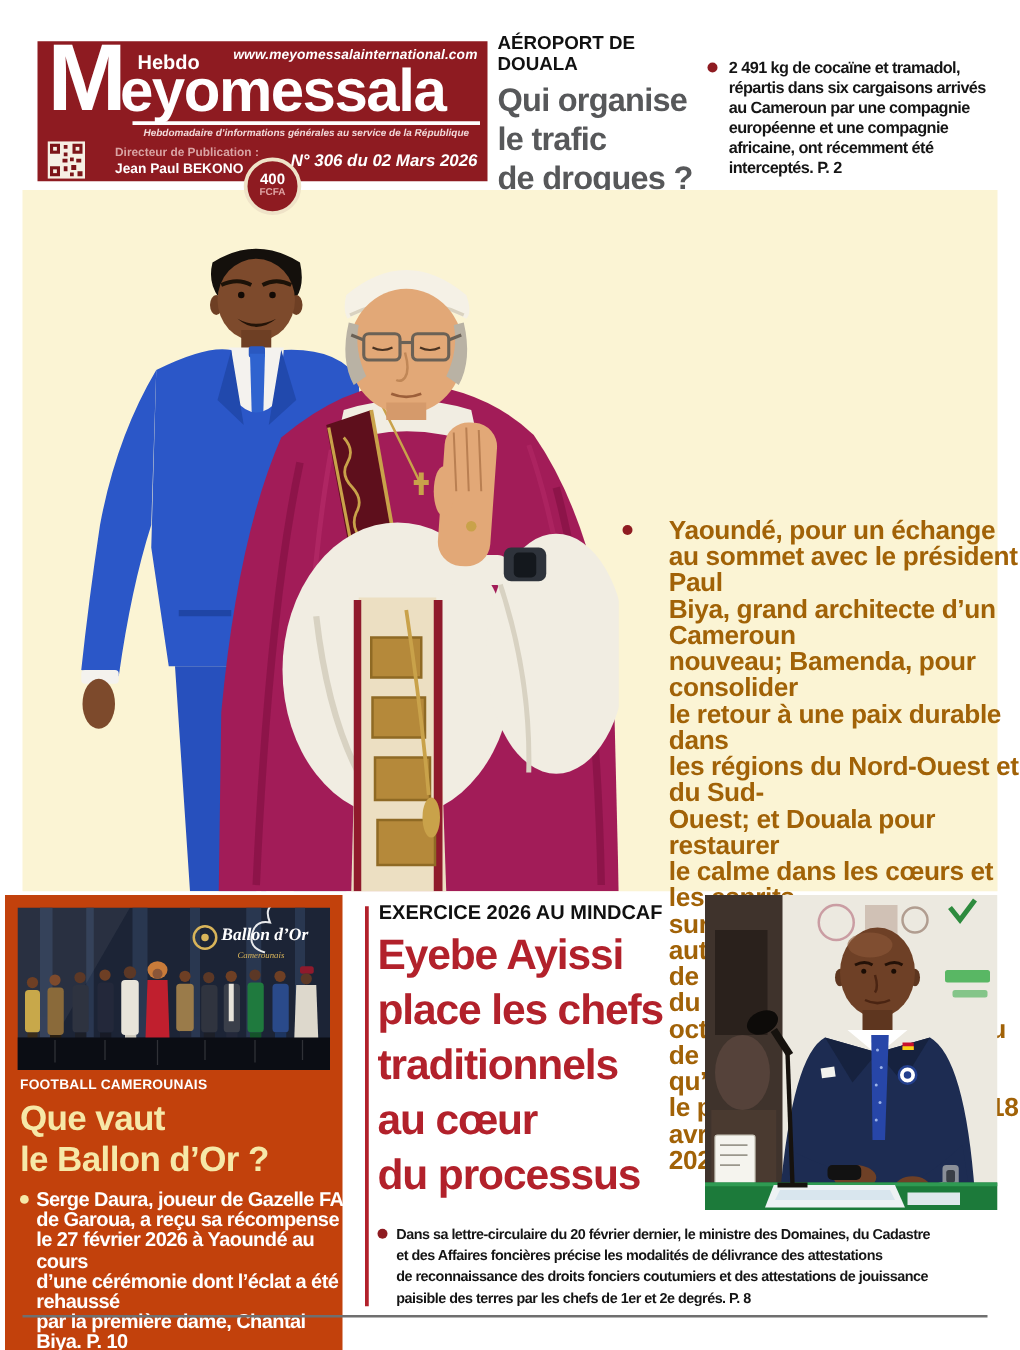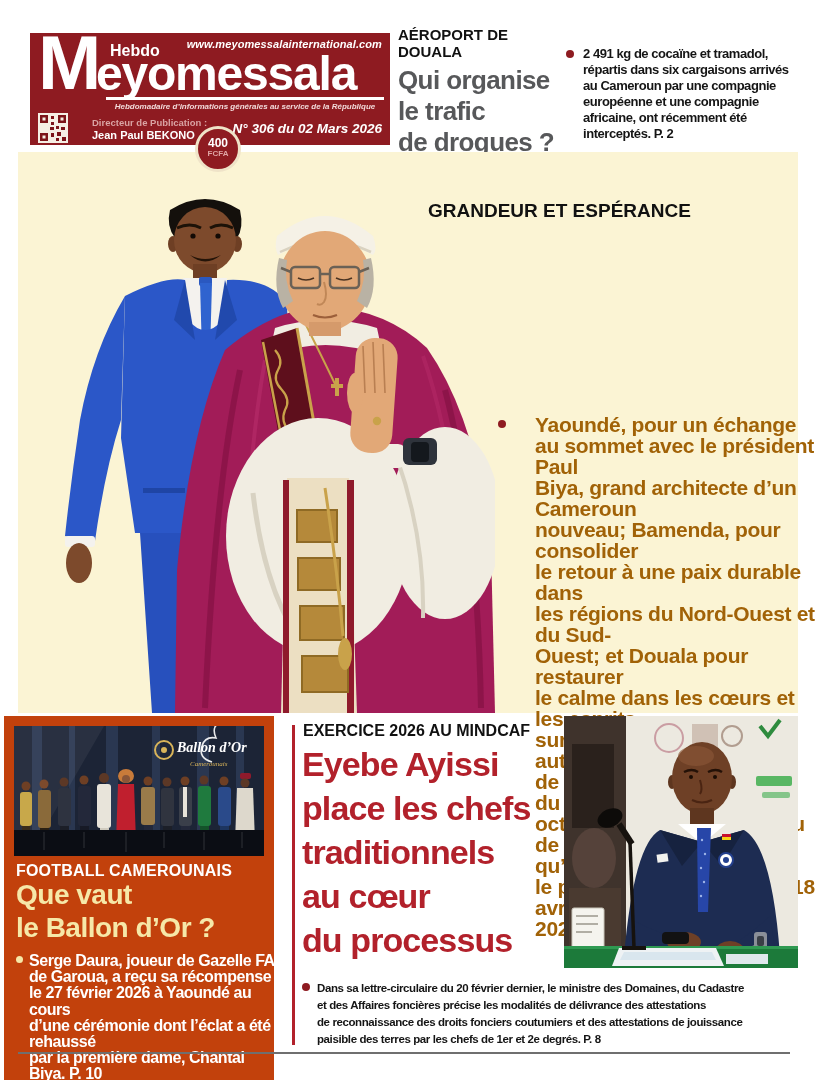--- a/index.html
+++ b/index.html
@@ -43,21 +43,21 @@
   .lead-kicker{position:absolute;left:410px;top:48px;font-size:19px;font-weight:800;color:#111;}
   .lead-headline{position:absolute;left:407px;top:66px;font-size:64px;font-weight:800;color:#a41d30;
                  line-height:73px;letter-spacing:-1.5px;white-space:pre-line;}
   .lead-summary{position:absolute;left:480px;top:262px;width:300px;}
   .lead-summary p{font-size:21px;line-height:21px;letter-spacing:-.3px;color:#a16207;margin-left:20px;}
   .lead-summary .dot{top:6px;}
 
   
   .football-box{position:absolute;left:4px;top:716px;width:270px;height:400px;background:#c2410c;color:#fff;}
   .fb-photo{position:absolute;left:10px;top:10px;}
-  .fb-kicker{position:absolute;left:12px;top:146px;font-size:16px;font-weight:700;color:#fff;letter-spacing:.2px;text-align:right;}
+  .fb-kicker{position:absolute;left:12px;top:146px;font-size:11px;font-weight:700;color:#fff;letter-spacing:.2px;text-align:right;}
   .fb-headline{position:absolute;left:12px;top:162px;font-size:28px;font-weight:800;color:#f6e8a8;
                line-height:33px;letter-spacing:-.5px;white-space:pre-line;}
   .fb-summary{position:absolute;left:12px;top:237px;width:252px;padding-left:13px;}
   .fb-summary .dot{background:#f6e8a8;width:7px;height:7px;top:3px;}
   .fb-summary p{font-size:16px;line-height:16.2px;letter-spacing:-.45px;color:#fff;}
 
   
   .red-vrule{position:absolute;left:292px;top:725px;width:3px;height:320px;background:#b2212b;}
   .mc-kicker{position:absolute;left:303px;top:722px;font-size:16px;font-weight:800;color:#111;}
   .mc-headline{position:absolute;left:302px;top:742px;font-size:34px;font-weight:800;color:#b2212b;
@@ -208,21 +208,20 @@
         <path d="M295 86 L305 86" stroke="#6a6156" stroke-width="2.5"></path>
         <path d="M266 84 L256 80 M334 84 L344 80" stroke="#6a6156" stroke-width="2.5"></path>
         <path d="M273 90 q8 4 16 0" stroke="#4a3322" stroke-width="1.6" fill="none"></path>
         <path d="M311 90 q8 4 16 0" stroke="#4a3322" stroke-width="1.6" fill="none"></path>
         <path d="M299 94 q4 14 0 20 q-3 4 -7 2" stroke="#c08757" stroke-width="2" fill="none"></path>
         <path d="M288 127 q12 5 24 0" stroke="#9c5f3a" stroke-width="2.2" fill="none"></path>
         <rect x="284" y="134" width="32" height="14" fill="#d59a6b"></rect>
       </g>
     </svg>
 
-    <div class="lead-kicker">GRANDEUR ET ESPÉRANCE</div>
     <div class="lead-summary bullet-para">
       <span class="dot"></span>
       <p>Yaoundé, pour un échange
 au sommet avec le président Paul
 Biya, grand architecte d’un Cameroun
 nouveau; Bamenda, pour consolider
 le retour à une paix durable dans
 les régions du Nord-Ouest et du Sud-
 Ouest; et Douala pour restaurer
 le calme dans les cœurs et les esprits

